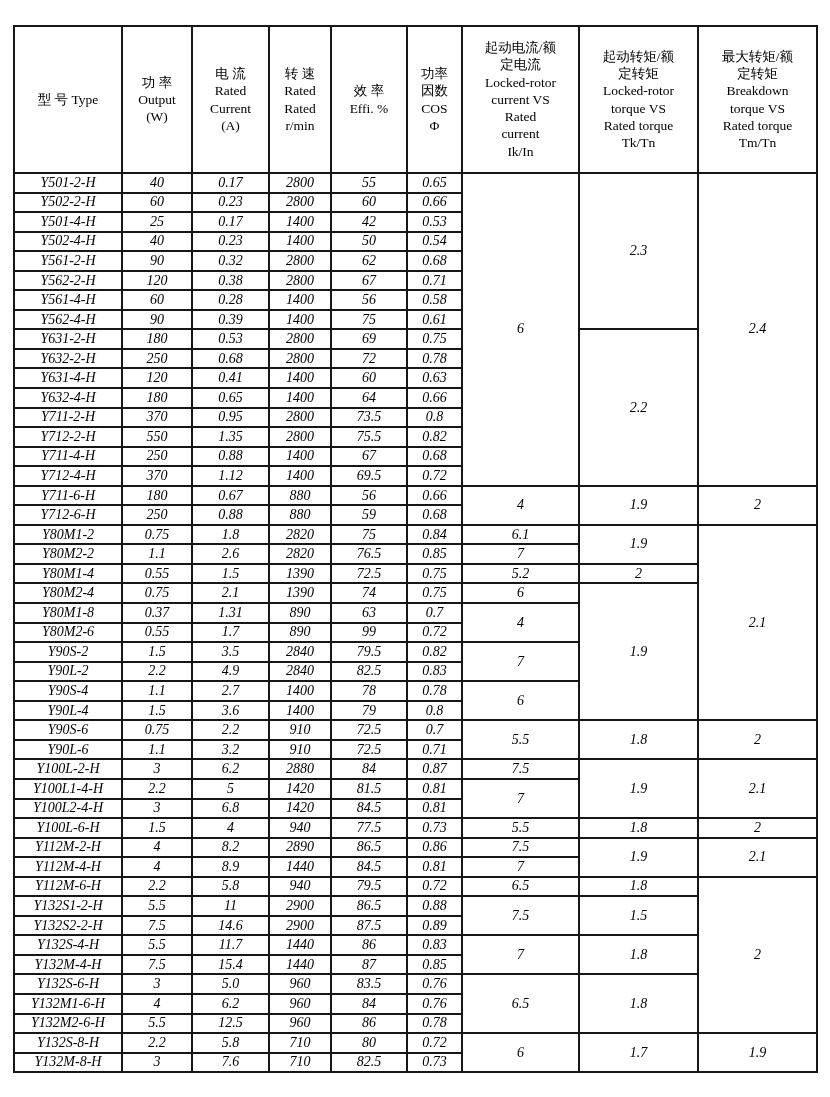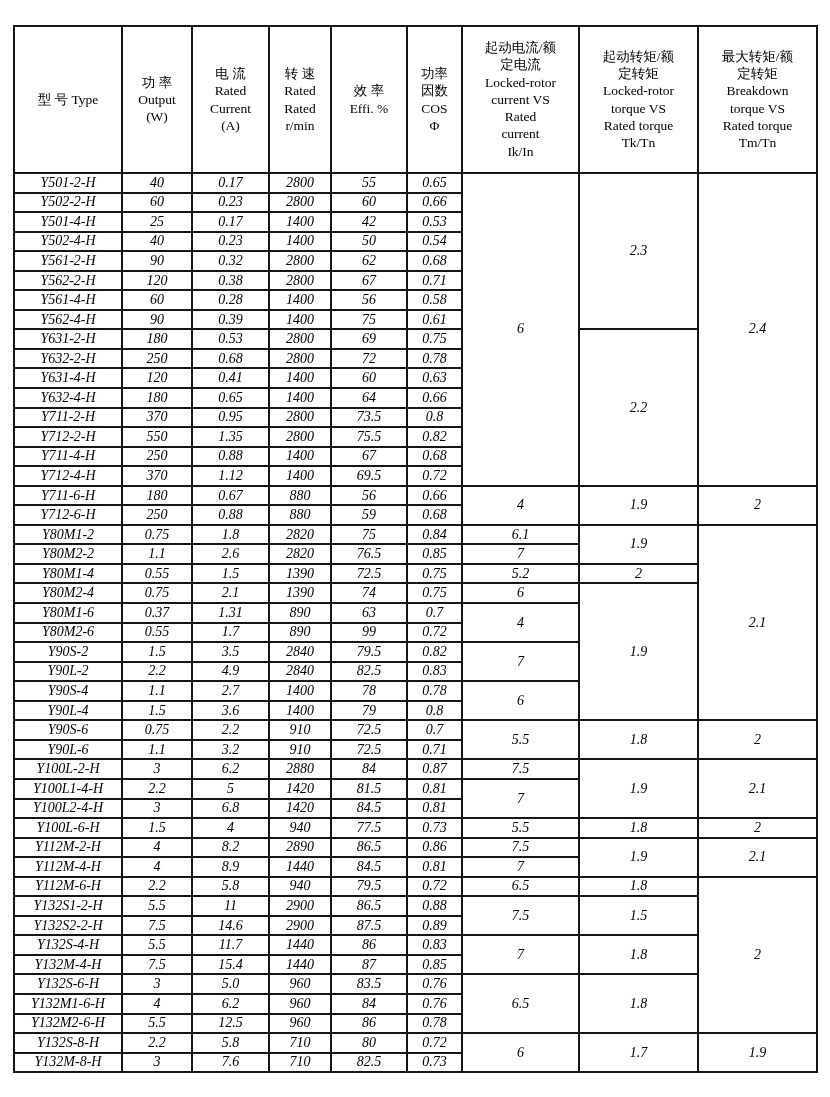--- a/index.html
+++ b/index.html
@@ -295,21 +295,21 @@
           <td>Y80M2-4</td>
           <td>0.75</td>
           <td>2.1</td>
           <td>1390</td>
           <td>74</td>
           <td>0.75</td>
           <td rowspan="1">6</td>
           <td rowspan="7">1.9</td>
         </tr>
         <tr>
-          <td>Y80M1-6</td>
+          <td>Y80M1-8</td>
           <td>0.37</td>
           <td>1.31</td>
           <td>890</td>
           <td>63</td>
           <td>0.7</td>
           <td rowspan="2">4</td>
         </tr>
         <tr>
           <td>Y80M2-6</td>
           <td>0.55</td>

